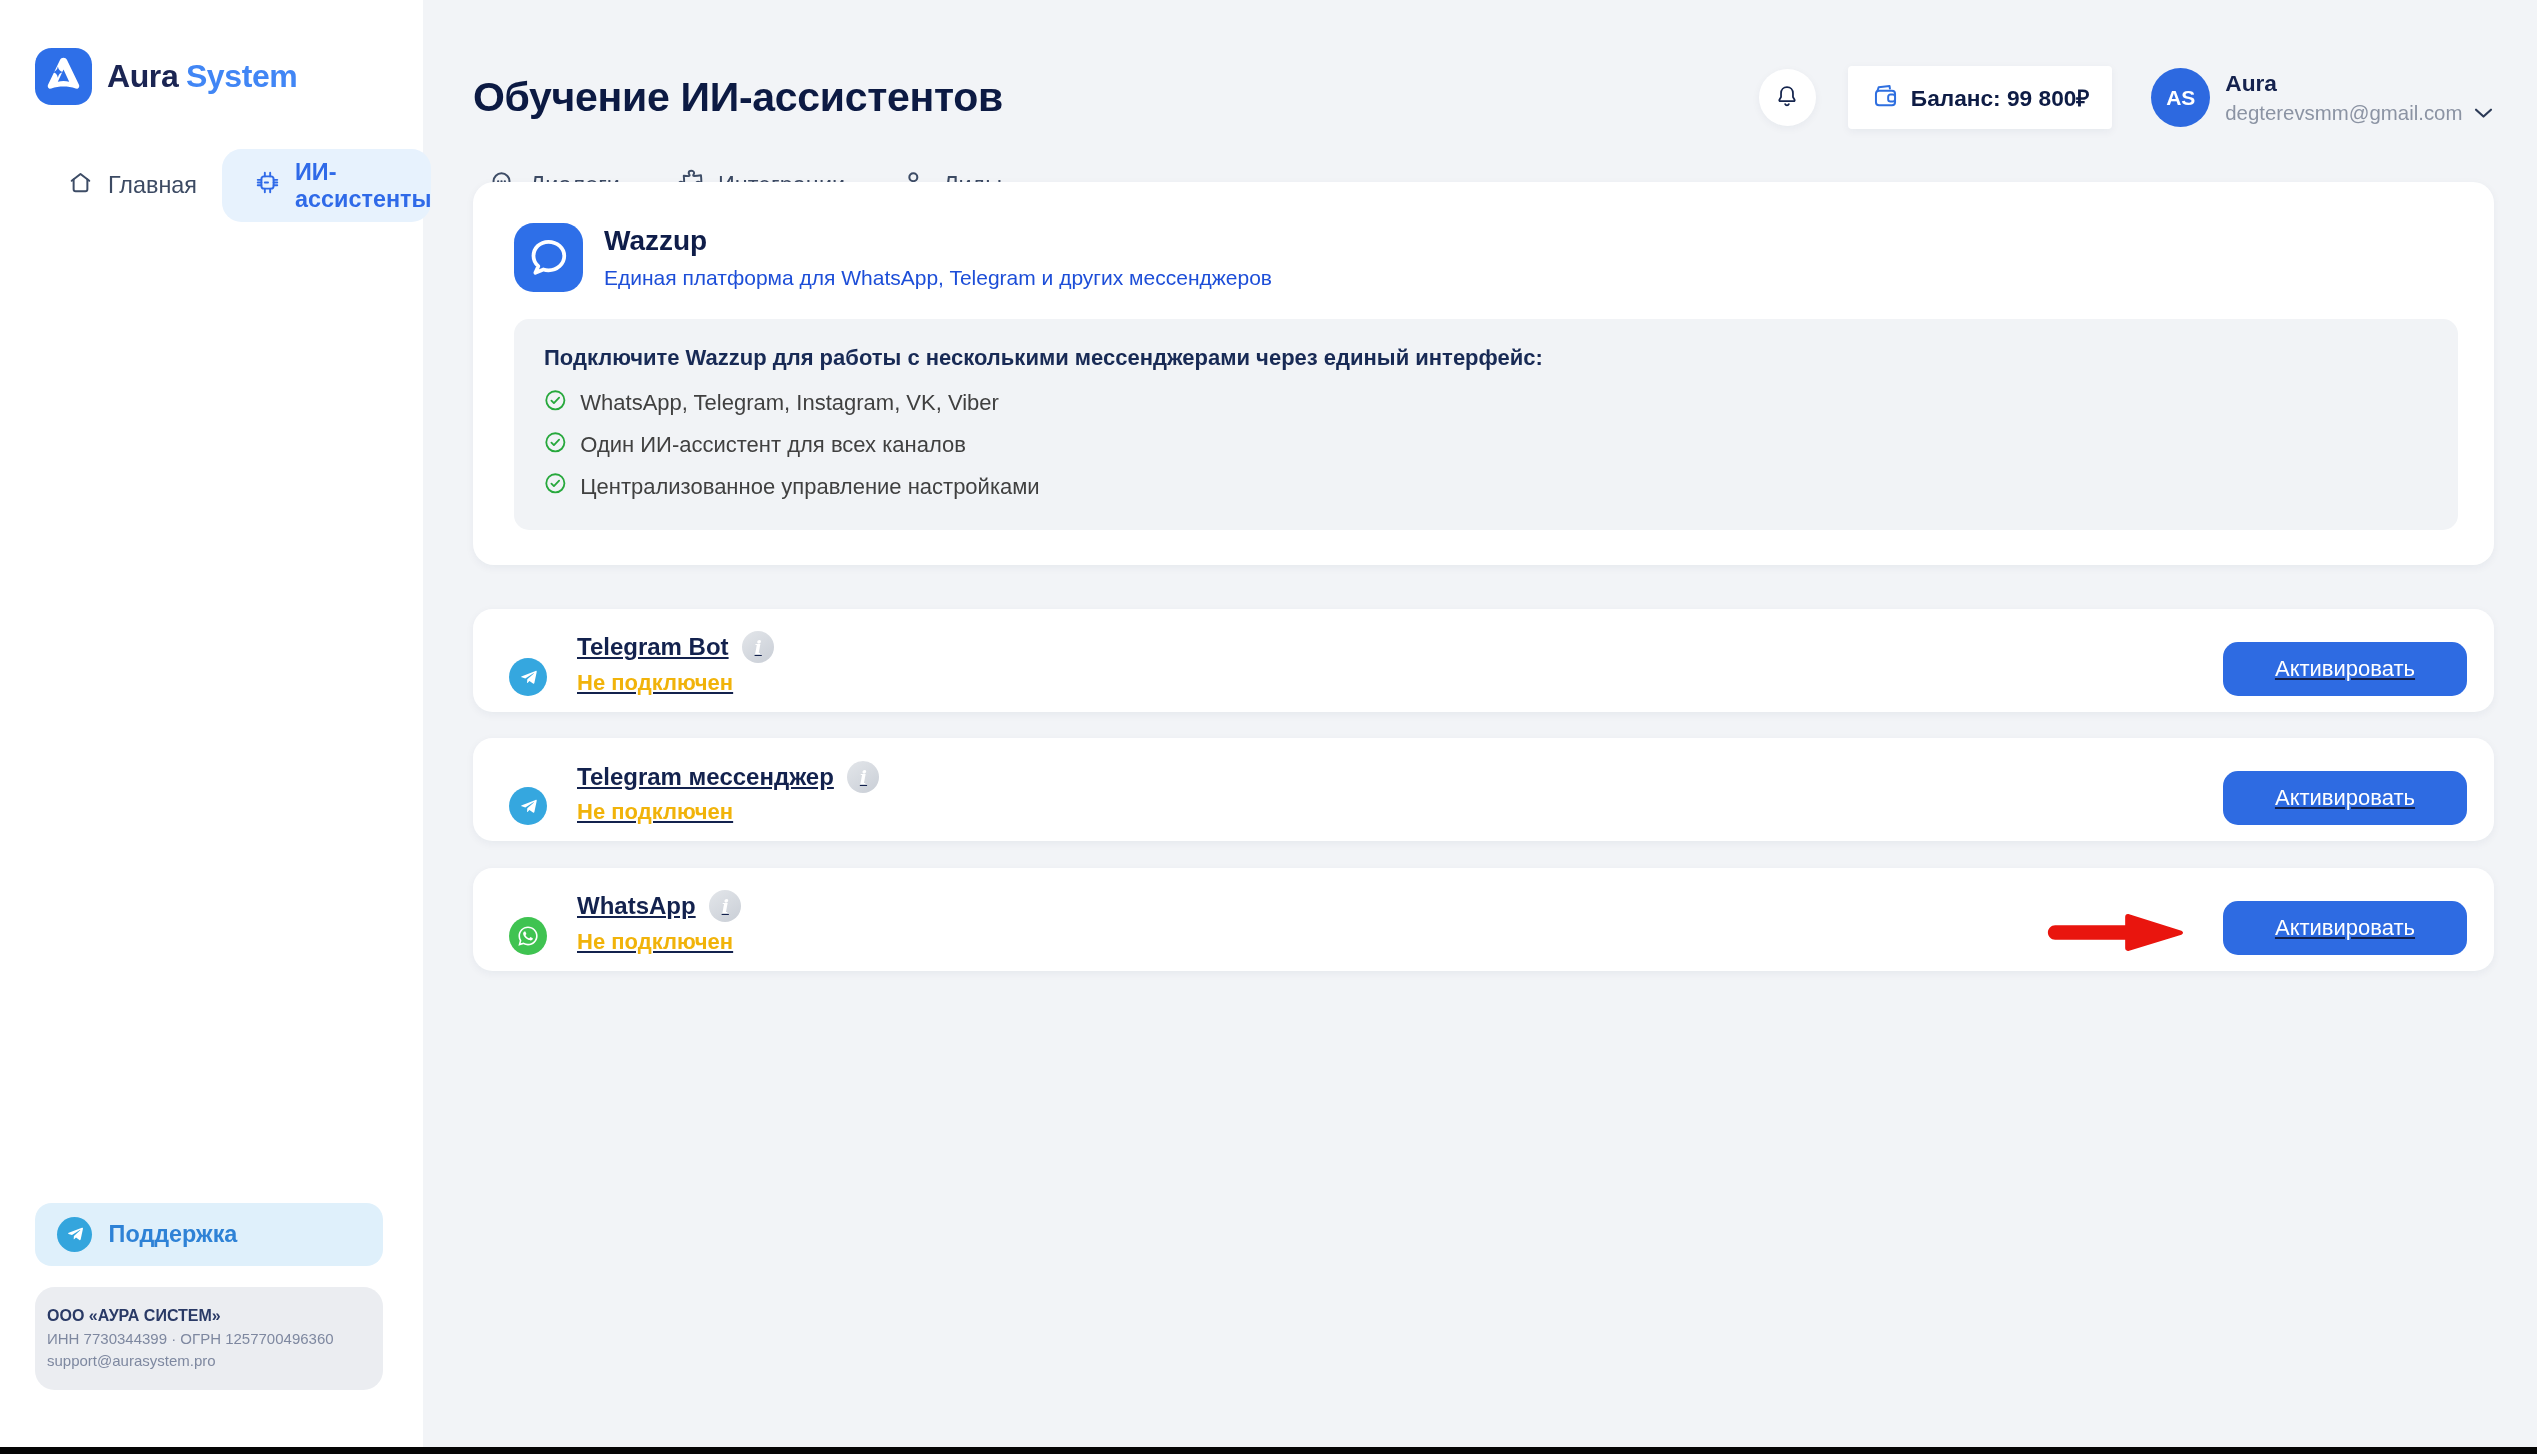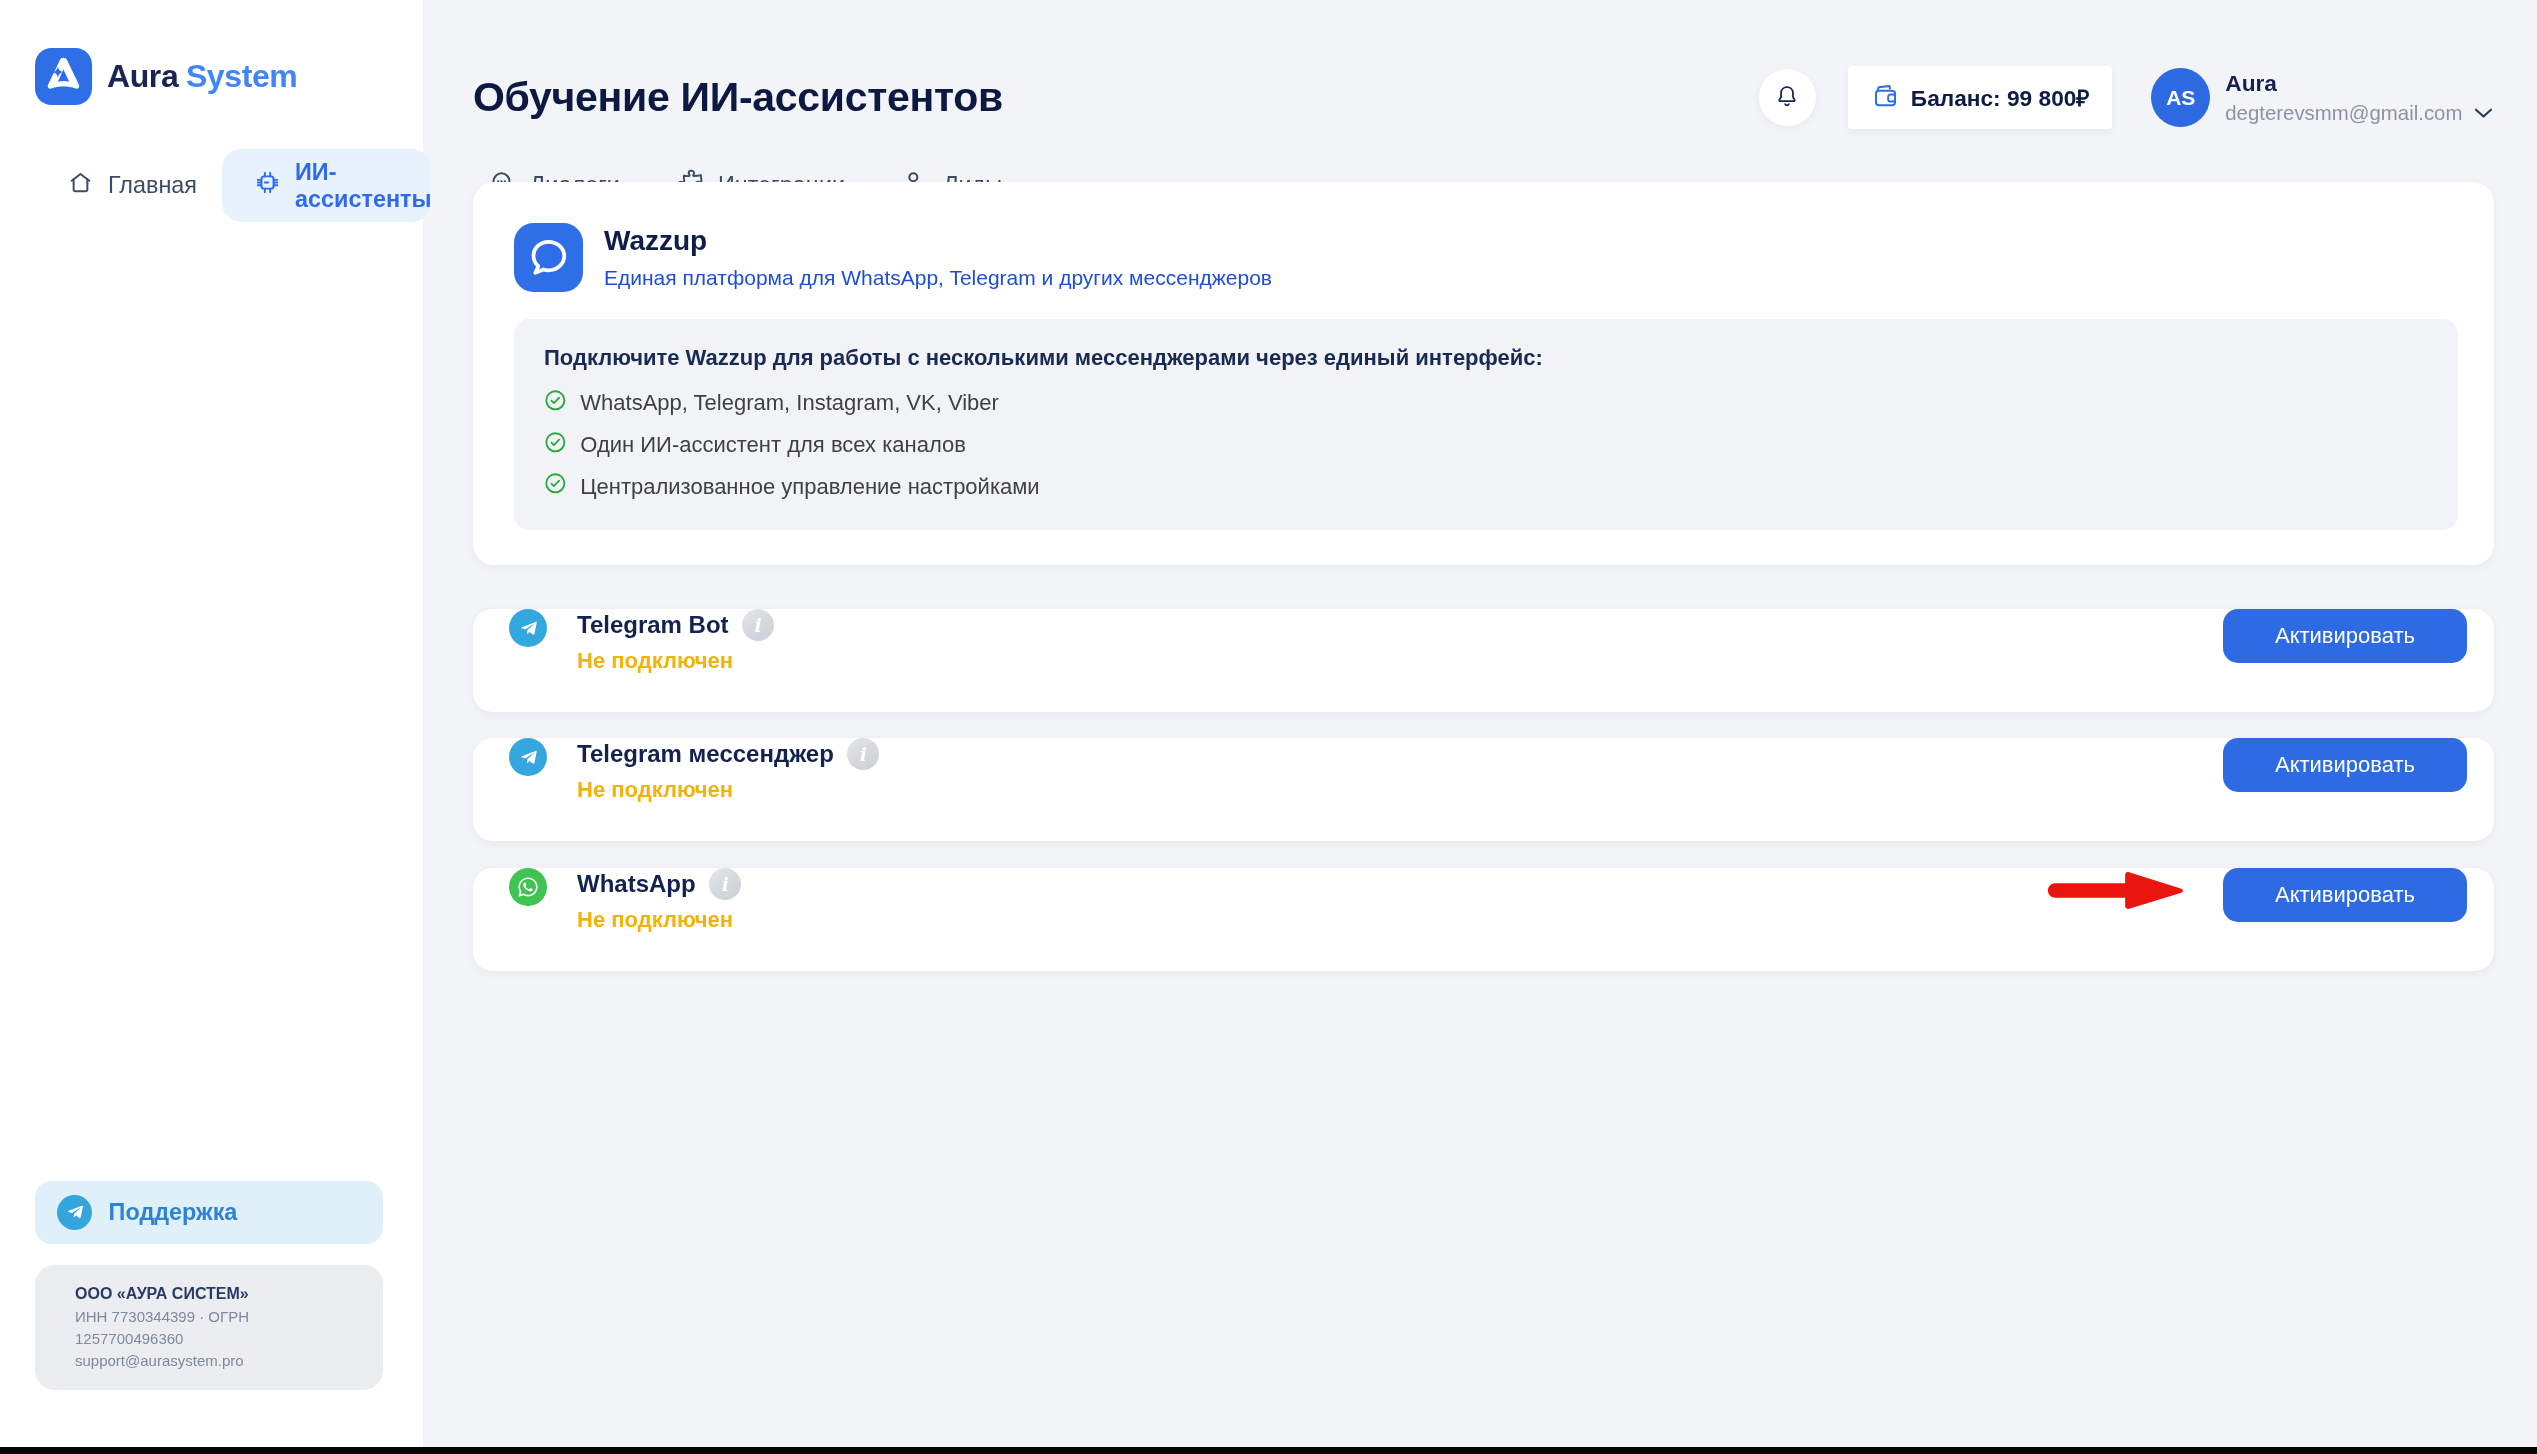--- a/index.html
+++ b/index.html
@@ -22,21 +22,21 @@
   .nav-item svg { flex:none; }
   .nav-item.active { background:#e7f2fd; color:#2f6ae8; font-weight:600; }
 
   .spacer { flex:1; }
   .support-btn { height:63px; border-radius:16.6px; background:#dff0fb; display:flex; align-items:center;
                  gap:16.6px; padding-left:22px; cursor:pointer; margin-bottom:21px; }
   .support-circle { width:35px; height:35px; border-radius:50%; background:#34a5dd; display:flex;
                     align-items:center; justify-content:center; }
   .support-label { font-size:23.4px; font-weight:600; color:#2e82d6; }
 
-  .company-card { background:#ebedf1; border-radius:19.6px; padding:18px 40px; font-size:15px;
+  .company-card { background:#ebedf1; border-radius:19.6px; padding:18px 12px; font-size:15px;
                   color:#7e88a0; line-height:22px; }
   .company-name { font-size:16px; font-weight:700; color:#2a3a66; margin-bottom:1.5px; }
 
   
   .main { flex:1; padding:0 44px 0 50px; }
   .header { margin-top:66px; display:flex; align-items:center; height:63px; }
   .page-title { font-size:41px; font-weight:700; color:#0c1a43; letter-spacing:-0.3px; }
   .header-right { margin-left:auto; display:flex; align-items:center; }
   .bell-wrap { width:57px; height:57px; border-radius:50%; background:#fff; display:flex; align-items:center;
                justify-content:center; box-shadow:0 2.3px 9px rgba(22,34,70,.05); cursor:pointer; margin-right:32px; }
@@ -63,21 +63,21 @@
          font-family:"Liberation Sans", sans-serif; cursor:pointer; }
   .wz-btn { margin-left:auto; height:56px; padding:0 32px; flex:none; }
   .wz-info { margin-top:27px; background:#f1f3f6; border-radius:15px; padding:26px 30px 29px; }
   .wz-info-heading { font-size:22px; font-weight:600; color:#182a55; }
   .wz-features { margin-top:18px; display:flex; flex-direction:column; gap:13px; }
   .feature { display:flex; align-items:center; gap:13.6px; font-size:22px; color:#404040; }
   .feature svg { flex:none; }
 
   
   .channel-row { margin-top:26.4px; height:103px; background:#fff; border-radius:19.6px; display:flex;
-                 align-items:flex-start; padding:0 27px 0 36px; box-shadow:0 2.3px 9px rgba(22,34,70,.05); }
+                 align-items:flex-end; padding:0 27px 16px 36px; box-shadow:0 2.3px 9px rgba(22,34,70,.05);text-decoration:underline; }
   .channel-row.first { margin-top:44px; }
   .ch-icon { width:38px; height:38px; border-radius:50%; display:flex; align-items:center;
              justify-content:center; margin-right:30px; flex:none; }
   .ch-icon.telegram { background:#35a7df; }
   .ch-icon.whatsapp { background:#3fc351; }
   .ch-title-row { display:flex; align-items:center; gap:13.6px; }
   .ch-title { font-size:24px; font-weight:700; color:#13224e; }
   .info-circle { width:32px; height:32px; border-radius:50%; background:linear-gradient(145deg,#e3e6ea,#c9ced6);
                  display:flex; align-items:center; justify-content:center; cursor:pointer;
                  font-family:"DejaVu Serif", serif; font-style:italic; font-weight:700; font-size:19px; color:#fff; }

